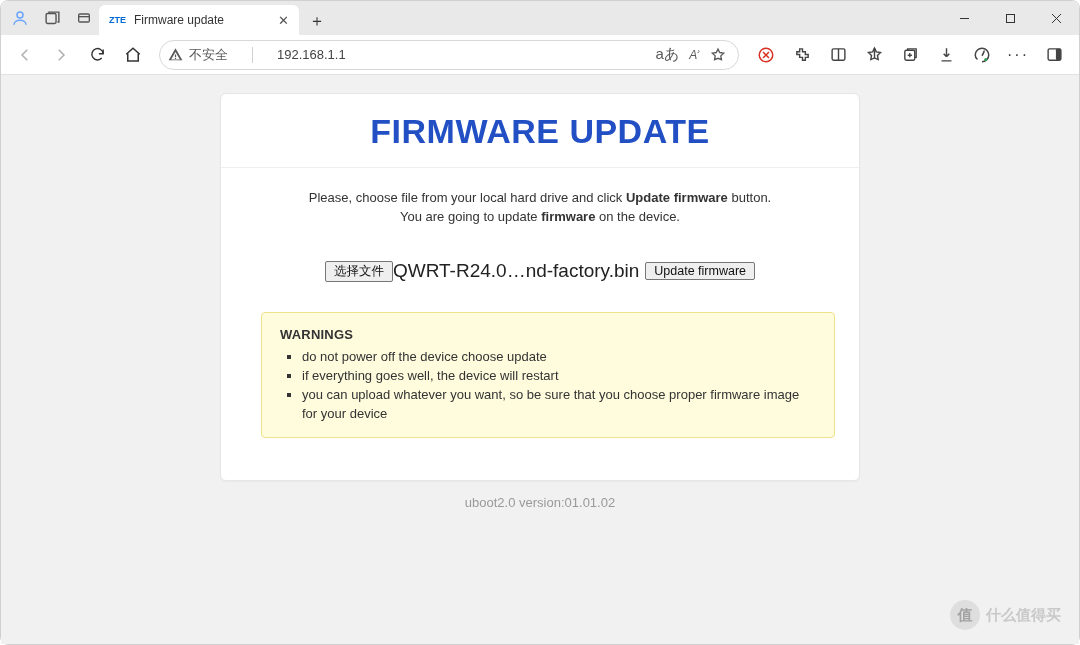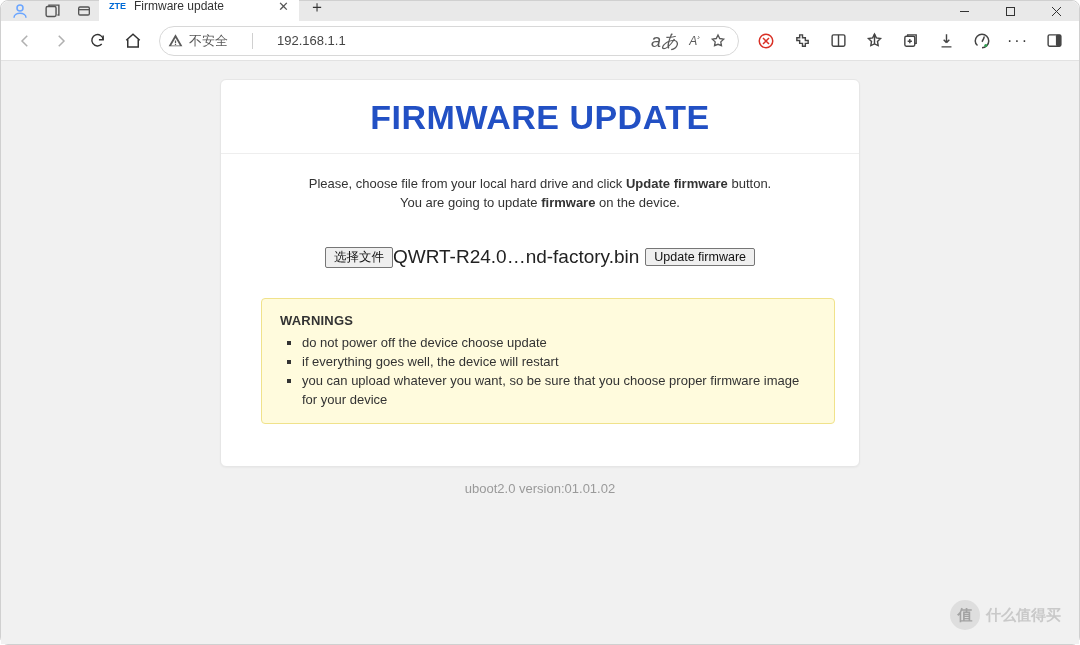--- a/index.html
+++ b/index.html
@@ -1,20 +1,20 @@
 <!DOCTYPE html>
 <html><head>
 <meta charset="utf-8">
 <style>
 * { box-sizing: border-box; margin: 0; padding: 0; }
 html, body { width: 1080px; height: 645px; font-family: "Segoe UI", Arial, sans-serif; background: #fff; overflow: hidden; }
 
 
 .window { width: 100%; height: 100%; display: flex; flex-direction: column; border: 1px solid #d0d0d0; border-radius: 8px; background: #fff; }
-.titlebar { height: 20px; background: #e9e9e9; display: flex; align-items: flex-end; padding-left: 6px; border-top-left-radius: 8px; border-top-right-radius: 8px; }
+.titlebar { height: 34px; background: #e9e9e9; display: flex; align-items: flex-end; padding-left: 6px; border-top-left-radius: 8px; border-top-right-radius: 8px; }
 .titlebar-left { display: flex; align-items: center; gap: 14px; padding: 0 6px 0 4px; height: 100%; }
 .titlebar-icon { width: 18px; height: 18px; display: flex; align-items: center; justify-content: center; color: #4a4a4a; }
 .tab { height: 30px; background: #fff; border-top-left-radius: 6px; border-top-right-radius: 6px; display: flex; align-items: center; padding: 0 10px; gap: 8px; min-width: 200px; font-size: 12px; color: #333; margin-right: 4px; }
 .tab .fav { color: #006ad6; font-weight: 700; font-size: 9px; letter-spacing: 0px; }
 .tab .title { flex: 1; white-space: nowrap; overflow: hidden; text-overflow: ellipsis; }
 .tab .close { color: #555; font-size: 13px; cursor: pointer; }
 .newtab { width: 28px; height: 28px; display: flex; align-items: center; justify-content: center; color: #333; font-size: 16px; }
 .winctrls { margin-left: auto; display: flex; height: 100%; }
 .winbtn { width: 46px; display: flex; align-items: center; justify-content: center; color: #333; font-size: 11px; }
 .winbtn svg { width: 11px; height: 11px; }
@@ -136,21 +136,21 @@
     <div class="addrwrap">
       <span class="warn">
         <svg viewBox="0 0 24 24" width="15" height="15" fill="#5a5a5a">
             <path d="M12 2L1 21h22L12 2zm0 6l7 12H5l7-12zm-1 4v4h2v-4h-2zm0 5v2h2v-2h-2z"></path>
           </svg>
         <span>不安全</span>
       </span>
       <span class="sep"></span>
       <span class="url">192.168.1.1</span>
       <span class="addr-right">
-        <span style="font-size:18px;font-style:italic;">aあ</span>
+        <span style="font-size:15px;">aあ</span>
         <span style="font-size:12px;font-style:italic;">A<sup style="font-size:8px;">›</sup></span>
         <span>
           <svg viewBox="0 0 24 24" width="16" height="16" fill="none" stroke="#5a5a5a" stroke-width="2">
               <path d="M12 3l2.6 5.3 5.9.9-4.3 4.1 1 5.8L12 16.9 6.8 19.1l1-5.8L3.5 9.2l5.9-.9L12 3z"></path>
             </svg>
         </span>
       </span>
     </div>
 
     <div class="toolbar-right">

